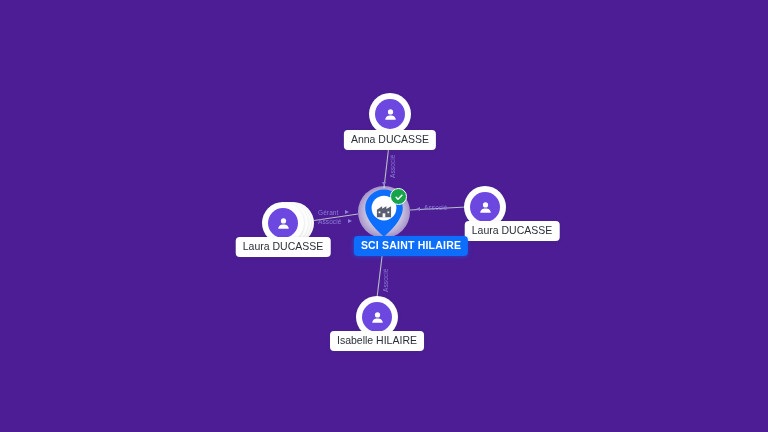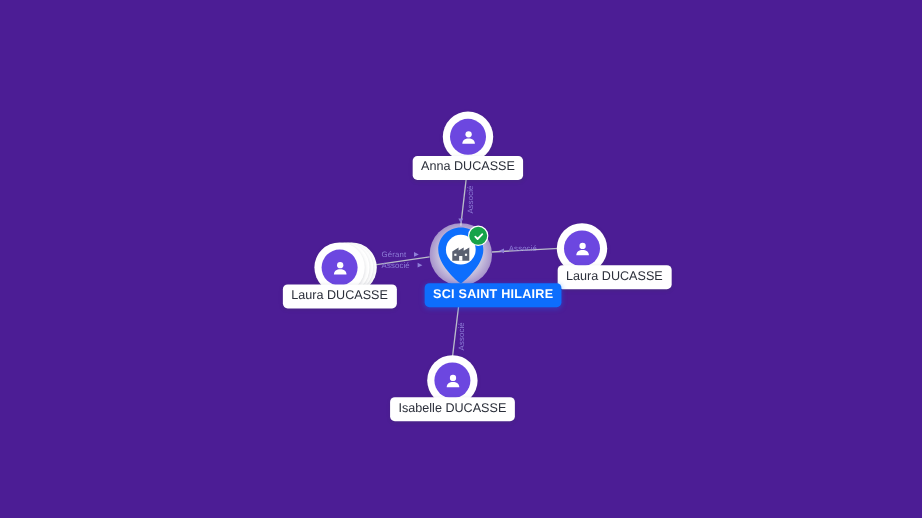--- a/index.html
+++ b/index.html
@@ -263,21 +263,21 @@
   <div class="node" style="left:377px; top:317px;">
     <div class="avatar-ring">
       <div class="avatar-disc">
         <svg width="17" height="17" viewBox="0 0 24 24" fill="#ffffff">
           <circle cx="12" cy="8.4" r="3.7"></circle>
           <path d="M4.6 19.4c0-4 3.3-6.1 7.4-6.1s7.4 2.1 7.4 6.1z"></path>
         </svg>
       </div>
     </div>
   </div>
-  <div class="node-label" style="left:377px; top:331px;">Isabelle DUCASSE</div>
+  <div class="node-label" style="left:377px; top:331px;">Isabelle HILAIRE</div>
 
   <div class="node" style="left:384px; top:212px;">
     <div class="pin-halo"></div>
     <div class="pin-shape">
       <svg width="42" height="50" viewBox="0 0 42 50">
         <path d="M21 1.5C10.5 1.5 2.2 9.7 2.2 20.1c0 12.6 15.1 25.4 17.5 27.4a2 2 0 0 0 2.6 0C24.7 45.5 39.8 32.7 39.8 20.1 39.8 9.7 31.5 1.5 21 1.5z" fill="#0d6efd"></path>
         <circle cx="21" cy="20.1" r="12.4" fill="#ffffff"></circle>
       </svg>
     </div>
     <div class="pin-glyph">

